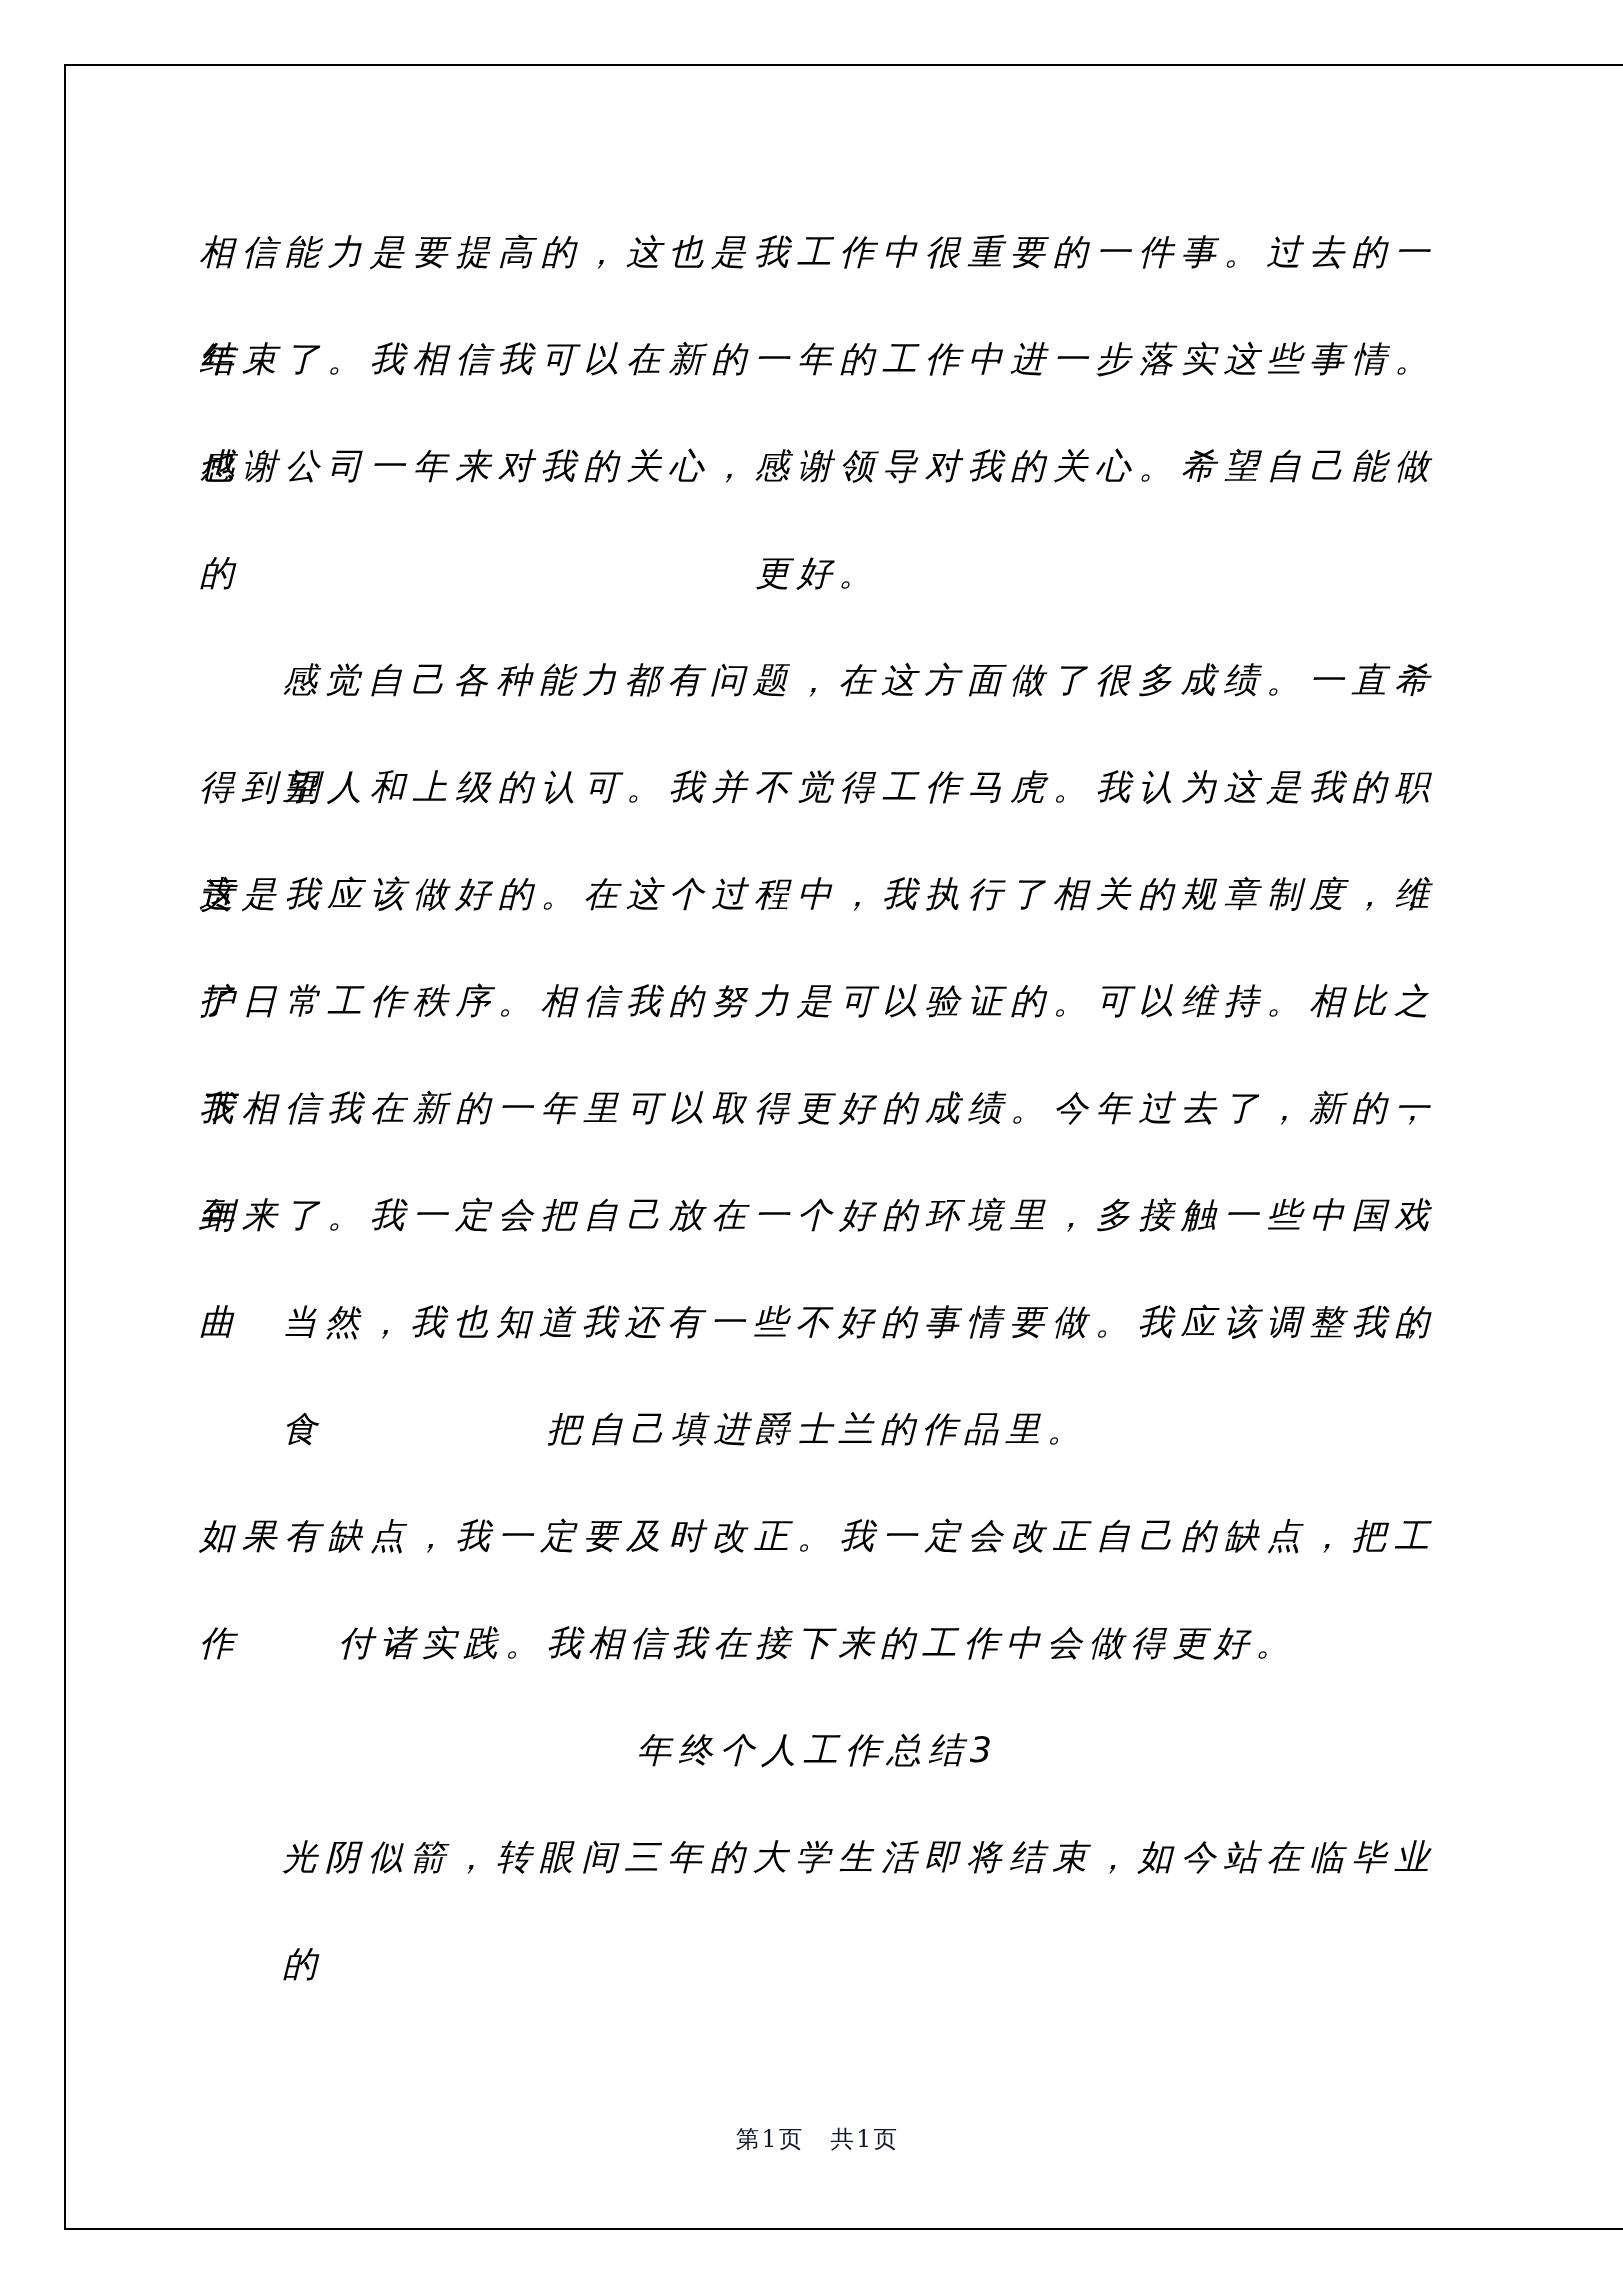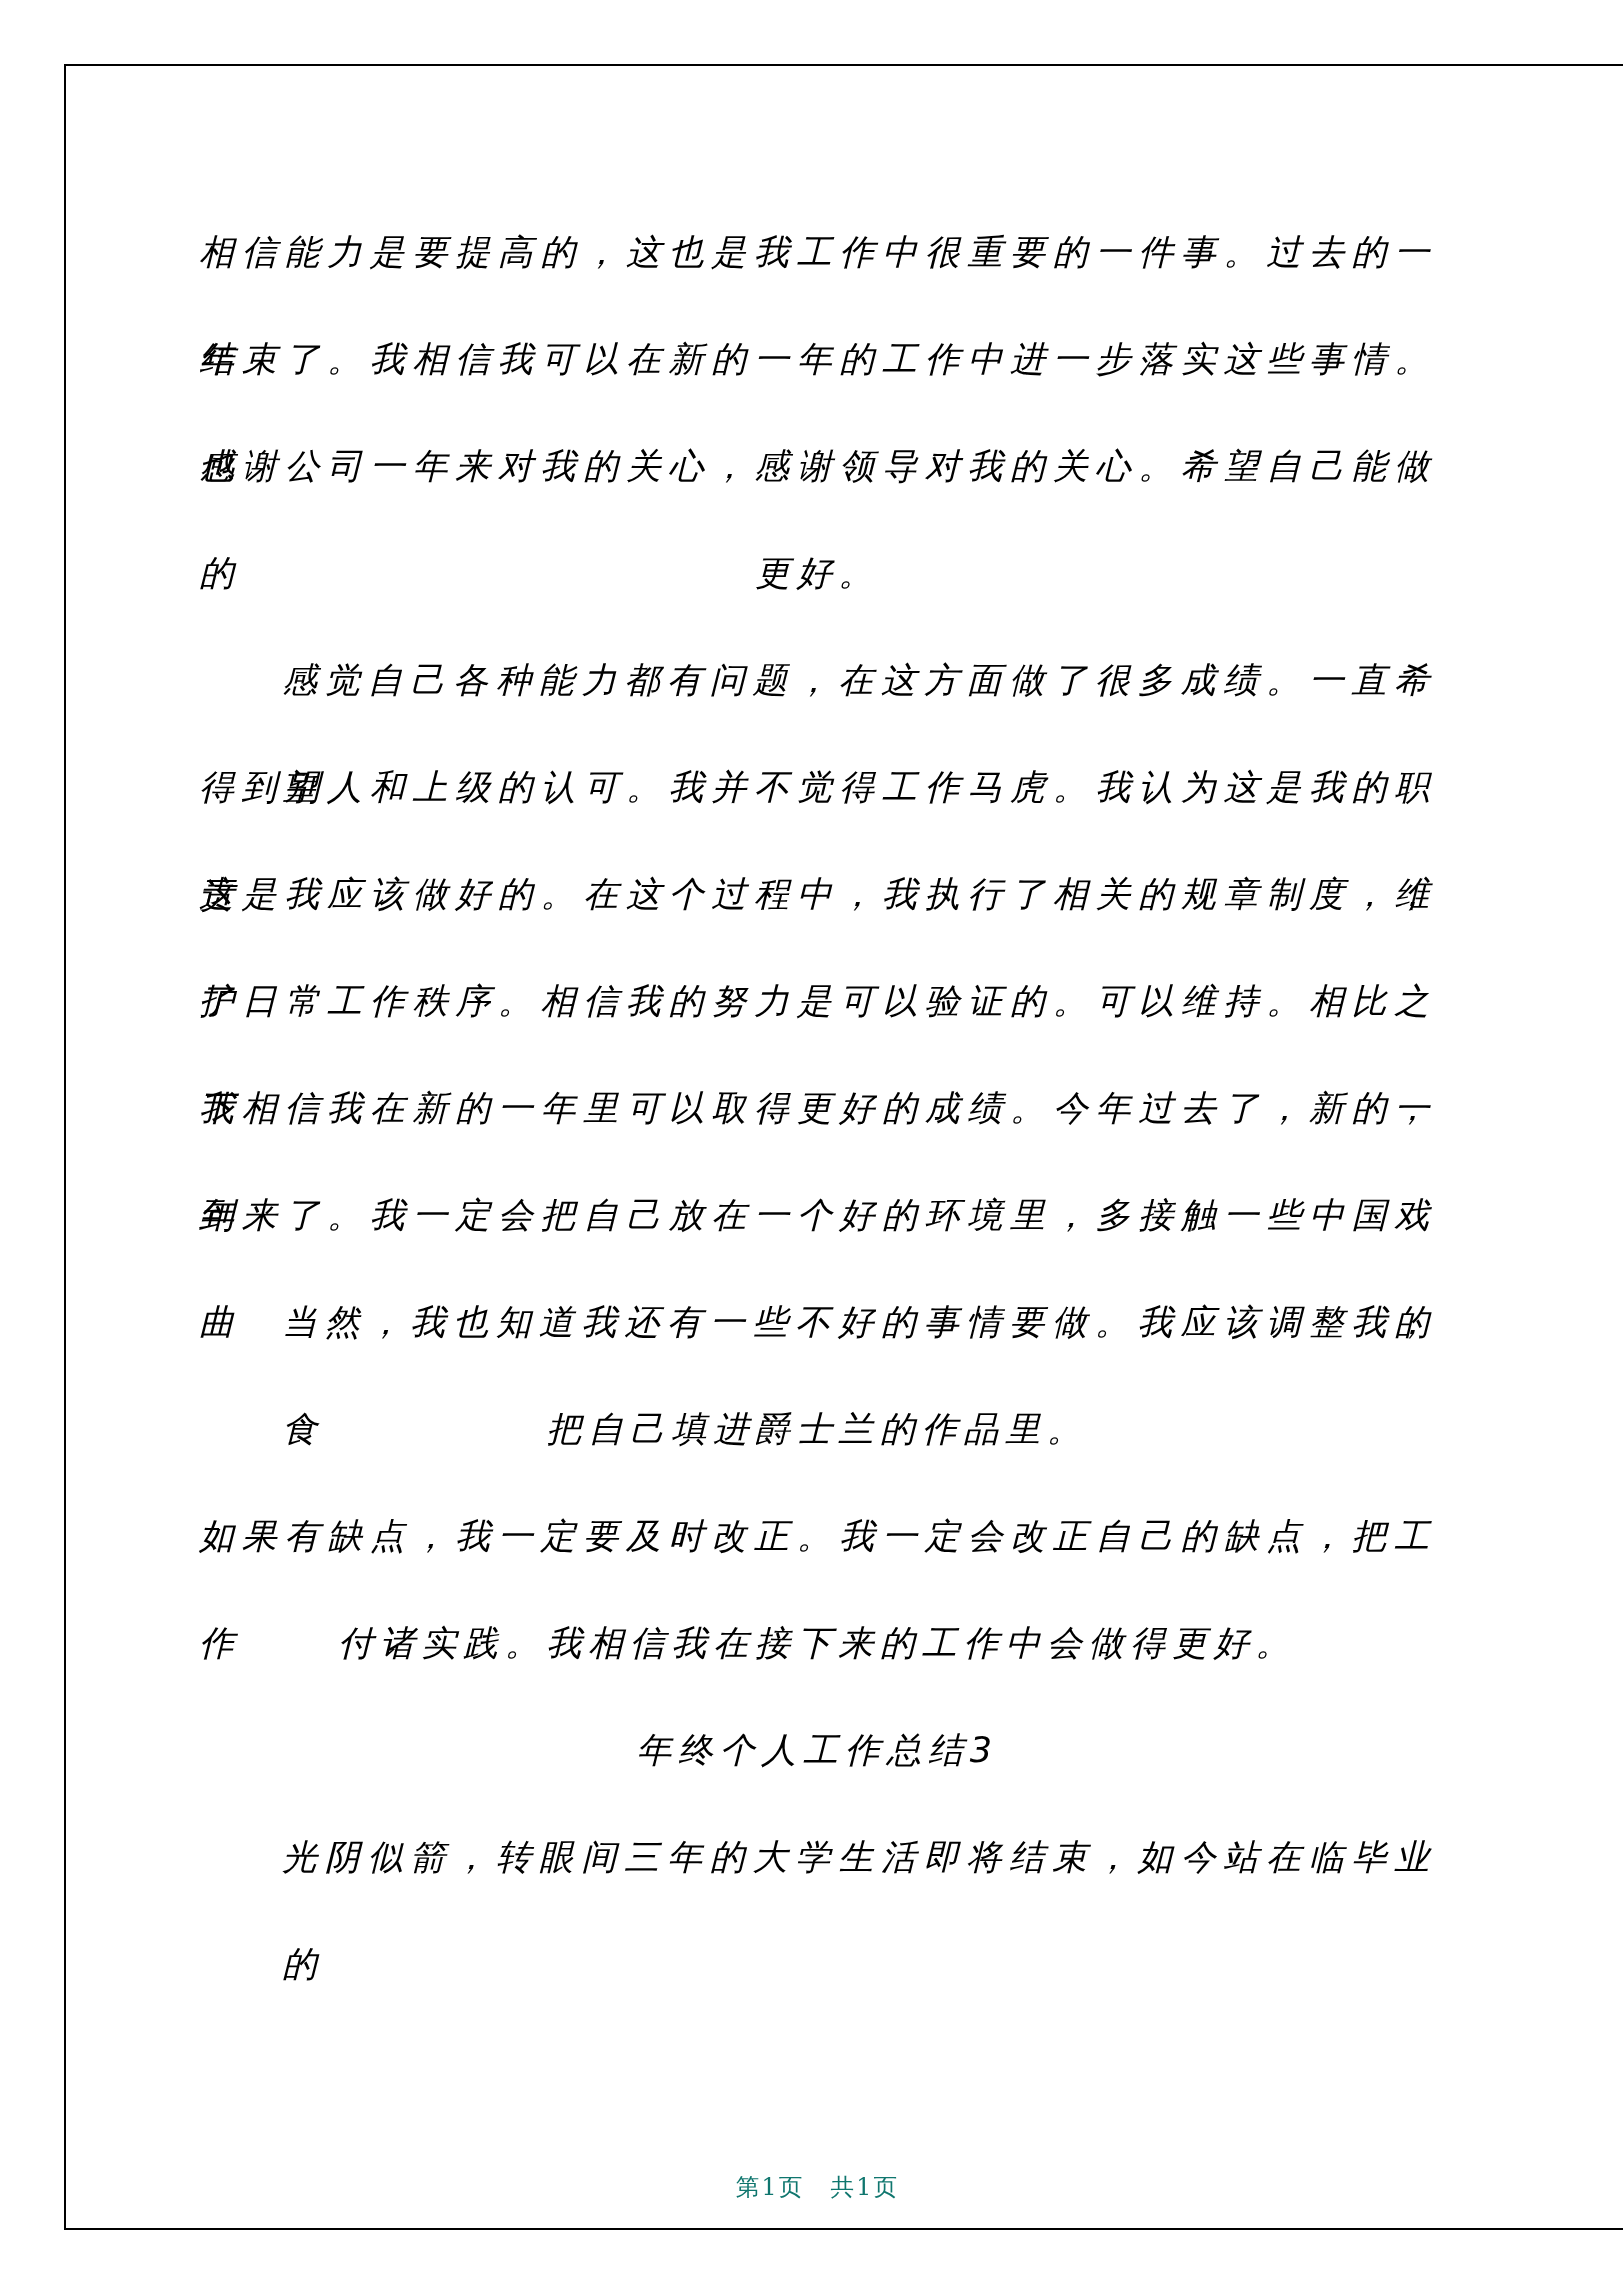--- a/index.html
+++ b/index.html
@@ -55,22 +55,21 @@
     left: 133px;
     top: 2054px;
     width: 1237px;
     height: 39px;
     line-height: 39px;
     text-align: center;
     font-family: "DejaVu Serif", "Liberation Serif", serif;
     font-style: normal;
     font-size: 23.6px;
     letter-spacing: 2.2px;
-    color: #0f766e;
-    margin-top: 48px;
+    color: #0f172a;
   }
   .fgap {
     display: inline-block;
     width: 26px;
     height: 0.6px;
   }
 </style>
 </head>
 <body>
 

